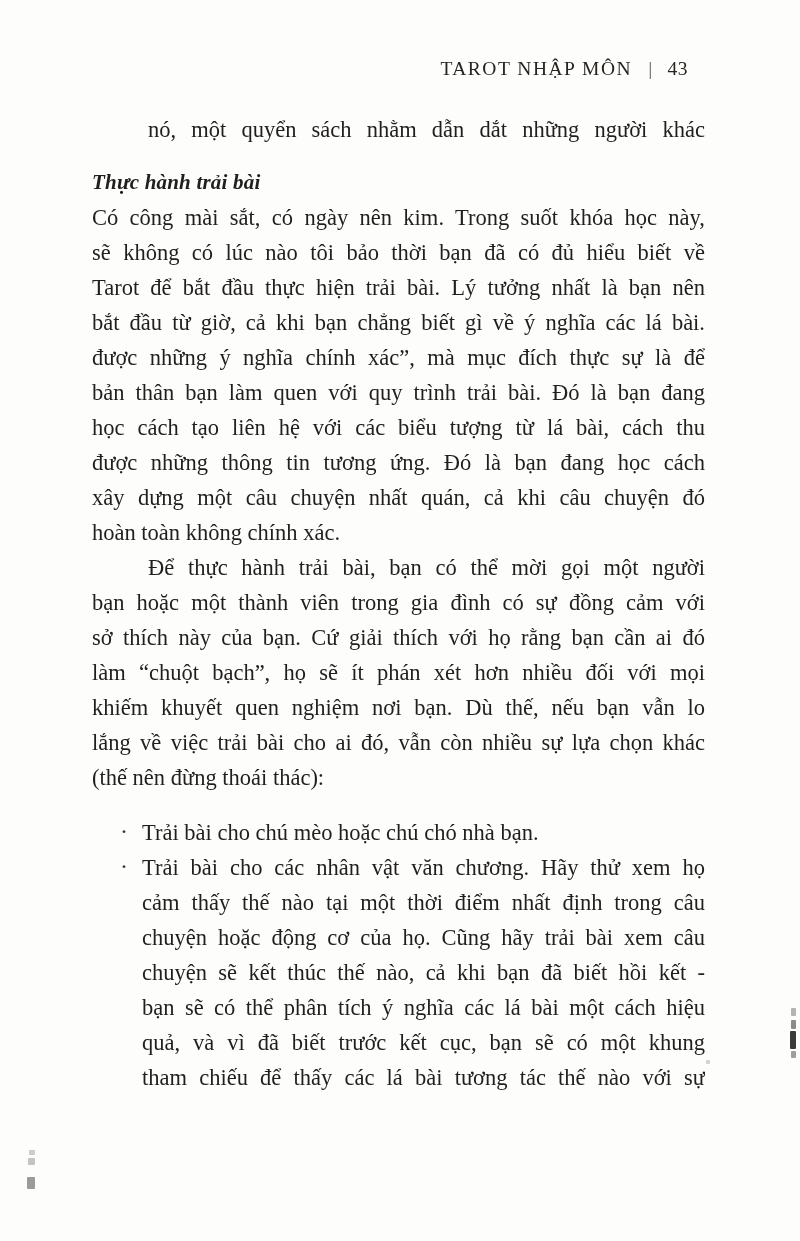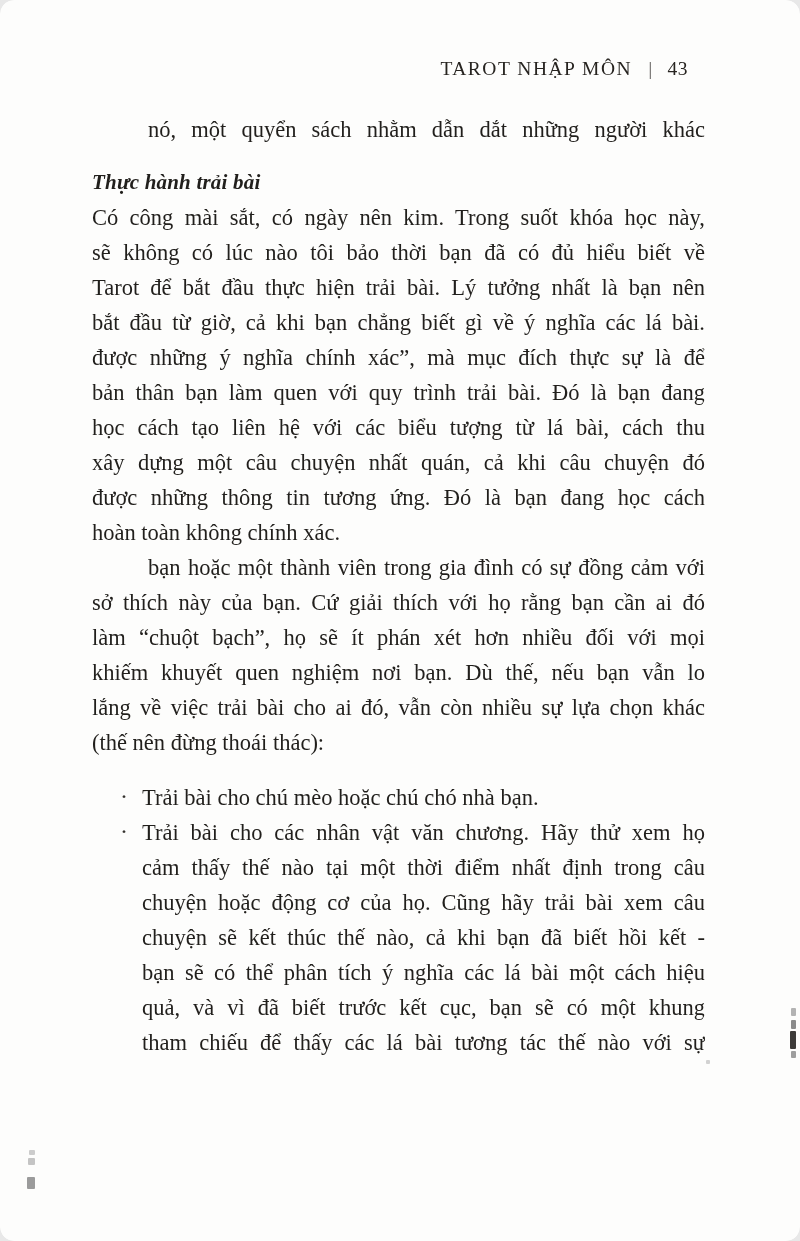--- a/index.html
+++ b/index.html
@@ -1,19 +1,19 @@
 <!DOCTYPE html>
 <html style="--ink: #211f1c; --paper: #fdfdfc;"><head>
 <meta charset="utf-8">
 <style>
   :root{
     --ink:#211f1c;
     --paper:#fdfdfc;
   }
-  *{margin:0;padding:0;box-sizing:border-box;border-radius:14px;}
+  *{margin:0;padding:0;box-sizing:border-box;}
   html,body{background:#e8e8e8;}
   .page{
     position:relative;
     width:800px;height:1241px;
     background:var(--paper);
     color:var(--ink);
     font-family:"Liberation Serif","DejaVu Serif",serif;
     overflow:hidden;
     margin:0 auto;
   }
@@ -108,26 +108,27 @@
     <h2 class="section-heading">Thực hành trải bài</h2>
 
     <section class="para">
         <div class="line">Có công mài sắt, có ngày nên kim. Trong suốt khóa học này,</div>
         <div class="line">sẽ không có lúc nào tôi bảo thời bạn đã có đủ hiểu biết về</div>
         <div class="line">Tarot để bắt đầu thực hiện trải bài. Lý tưởng nhất là bạn nên</div>
         <div class="line">bắt đầu từ giờ, cả khi bạn chẳng biết gì về ý nghĩa các lá bài.</div>
         <div class="line">được những ý nghĩa chính xác”, mà mục đích thực sự là để</div>
         <div class="line">bản thân bạn làm quen với quy trình trải bài. Đó là bạn đang</div>
         <div class="line">học cách tạo liên hệ với các biểu tượng từ lá bài, cách thu</div>
+        <div class="line">được những thông tin tương ứng. Đó là bạn đang học cách</div>
         <div class="line">xây dựng một câu chuyện nhất quán, cả khi câu chuyện đó</div>
-        <div class="line">được những thông tin tương ứng. Đó là bạn đang học cách</div>
         <div class="line last">hoàn toàn không chính xác.</div>
       </section>
 
     <section class="para indent-first">
+        <div class="line">Để thực hành trải bài, bạn có thể mời gọi một người</div>
         <div class="line">bạn hoặc một thành viên trong gia đình có sự đồng cảm với</div>
         <div class="line">sở thích này của bạn. Cứ giải thích với họ rằng bạn cần ai đó</div>
         <div class="line">làm “chuột bạch”, họ sẽ ít phán xét hơn nhiều đối với mọi</div>
         <div class="line">khiếm khuyết quen nghiệm nơi bạn. Dù thế, nếu bạn vẫn lo</div>
         <div class="line">lắng về việc trải bài cho ai đó, vẫn còn nhiều sự lựa chọn khác</div>
         <div class="line last">(thế nên đừng thoái thác):</div>
       </section>
 
     <section class="bullets">
 

